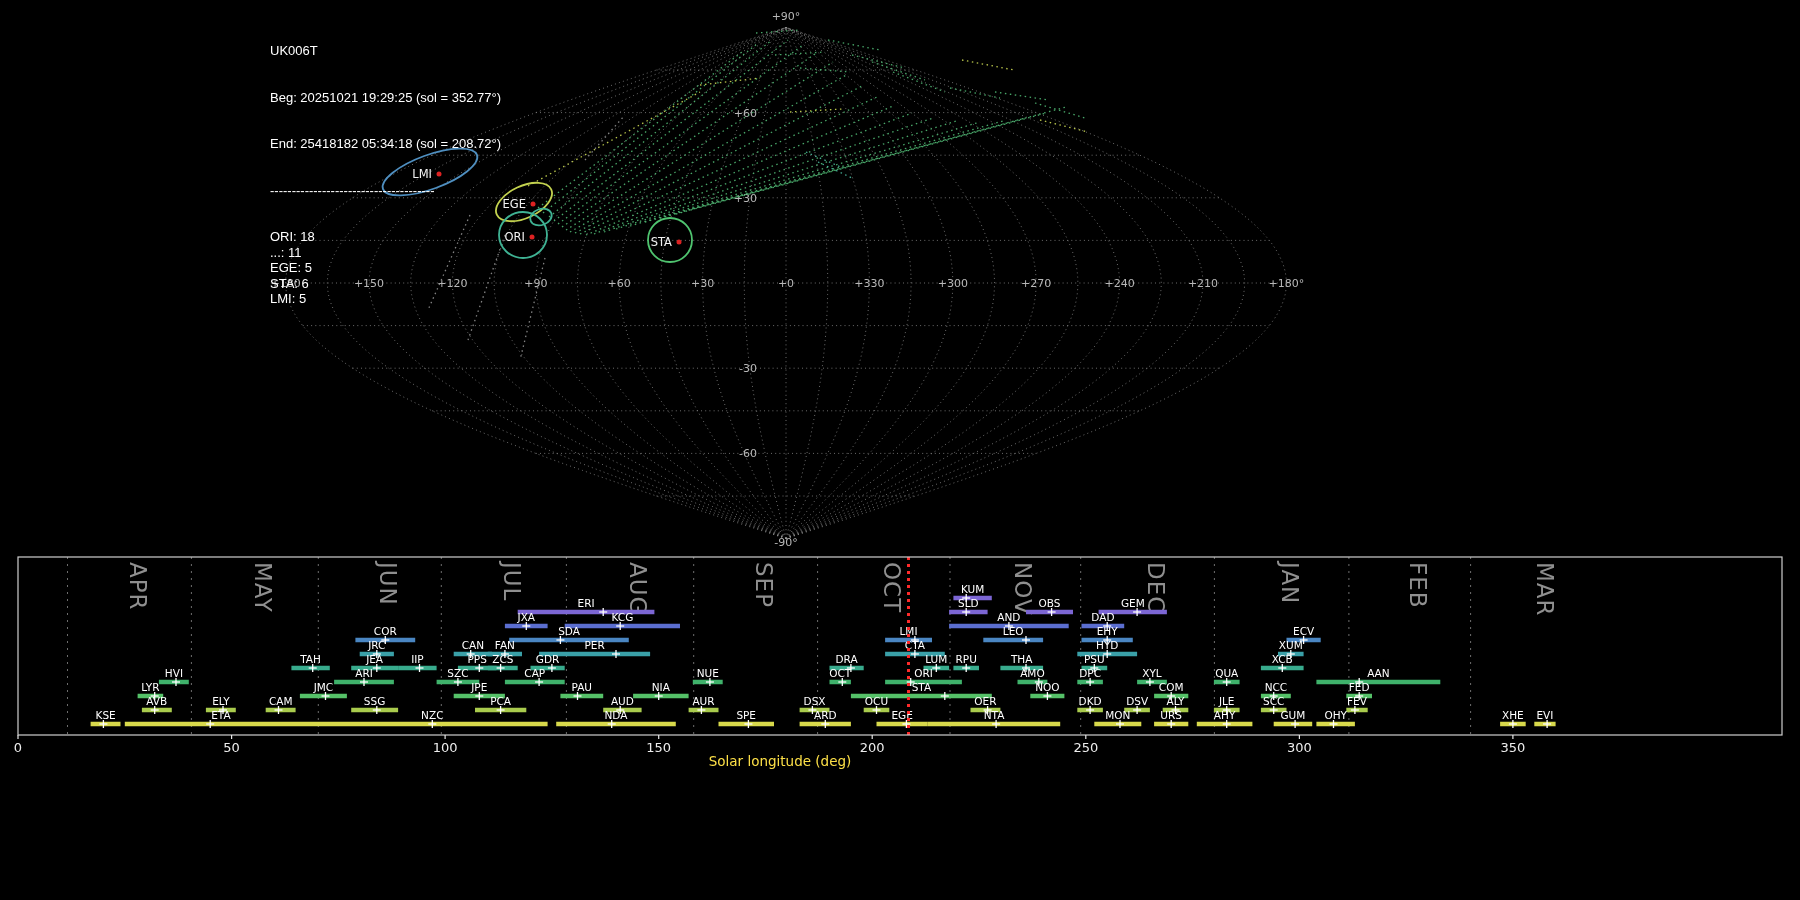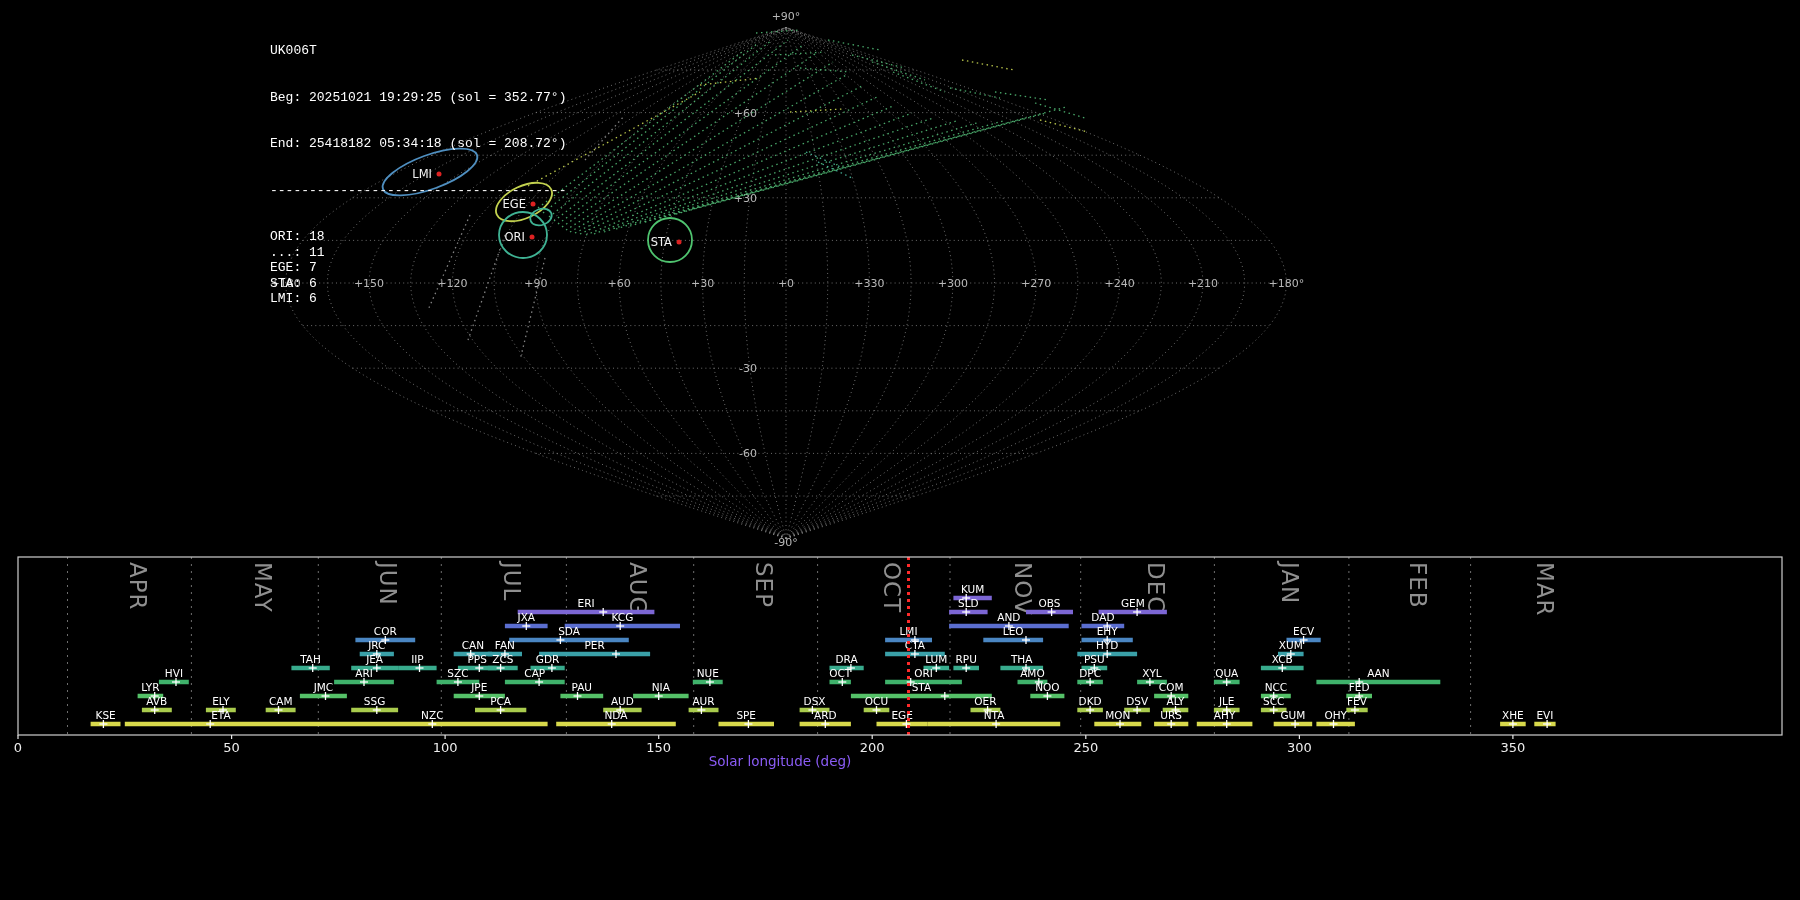--- a/index.html
+++ b/index.html
@@ -1,44 +1,44 @@
 <!DOCTYPE html>
 <html><head>
 <meta charset="utf-8">
 <style>
   *{margin:0;padding:0;box-sizing:border-box}
   html,body{background:#000}
   body{width:1800px;height:900px;position:relative;overflow:hidden;font-family:"DejaVu Sans",sans-serif}
-  #info{position:absolute;left:270px;top:12px;color:#fff;font-family:Liberation Mono, monospace;font-size:13px;line-height:15.5px;white-space:pre;z-index:5}
+  #info{position:absolute;left:270px;top:12px;color:#fff;font-family:Liberation Sans, sans-serif;font-size:13px;line-height:15.5px;white-space:pre;z-index:5}
   svg{position:absolute;left:0;top:0}
   #skymap{top:0}
   #timeline{top:550px}
   .sgrid{stroke:#9a9a9a;stroke-width:1;stroke-dasharray:1 3.2;opacity:.7;fill:none}
   .slab{fill:#b8b8b8;font-size:11px;font-family:"DejaVu Sans",sans-serif}
   .trail{stroke-width:1.3;stroke-dasharray:1.5 3.5;opacity:.95}
   .elab{fill:#f2f2f2;font-size:11.5px}
   .frame{stroke:#cfcfcf;stroke-width:1.2;fill:none}
   .mgrid{stroke:#8a8a8a;stroke-width:1;stroke-dasharray:2 5;opacity:.8}
   .mlab{fill:#8f8f8f;font-size:23px;letter-spacing:1px}
   .tick{stroke:#e8e8e8;stroke-width:1.2}
   .tlab{fill:#ededed;font-size:13px}
   .blab{fill:#fff;font-size:10.5px}
   .peak{stroke:#fff;stroke-width:1.3}
   .redline{stroke:#ff2a2a;stroke-width:3;stroke-dasharray:3 4}
-  #xaxis-label{position:absolute;left:0;top:753px;width:1560px;text-align:center;color:#8b5cf6;font-size:13.5px}
+  #xaxis-label{position:absolute;left:0;top:753px;width:1560px;text-align:center;color:#fde047;font-size:13.5px}
 </style>
 </head>
 <body>
 
 <div id="info">
   <div>UK006T</div>
   <div>Beg: 20251021 19:29:25 (sol = 352.77°)</div>
   <div>End: 25418182 05:34:18 (sol = 208.72°)</div>
   <div>--------------------------------------</div>
-  <div id="counts"><div>ORI: 18</div><div>...: 11</div><div>EGE: 7</div><div>STA: 6</div><div>LMI: 6</div></div>
+  <div id="counts"><div>ORI: 18</div><div>...: 11</div><div>EGE: 5</div><div>STA: 6</div><div>LMI: 5</div></div>
 </div>
 
 <svg id="skymap" width="1800" height="550">
     <line x1="656.5" y1="496" x2="915.5" y2="496" class="sgrid"></line>
     <line x1="535.8" y1="453.4" x2="1036.2" y2="453.4" class="sgrid"></line>
     <line x1="432.2" y1="410.8" x2="1139.8" y2="410.8" class="sgrid"></line>
     <line x1="352.6" y1="368.2" x2="1219.4" y2="368.2" class="sgrid"></line>
     <line x1="302.7" y1="325.6" x2="1269.3" y2="325.6" class="sgrid"></line>
     <line x1="285.6" y1="283" x2="1286.4" y2="283" class="sgrid"></line>
     <line x1="302.7" y1="240.4" x2="1269.3" y2="240.4" class="sgrid"></line>

